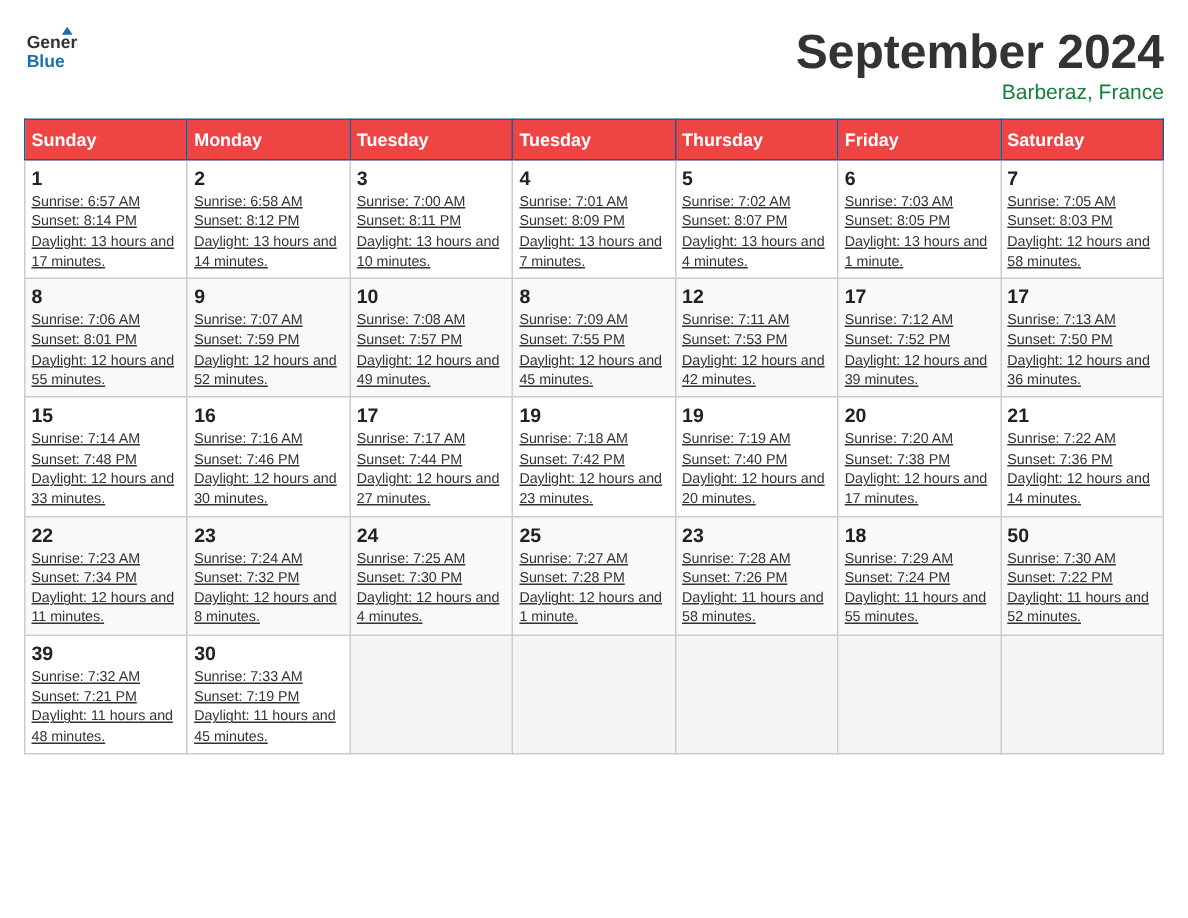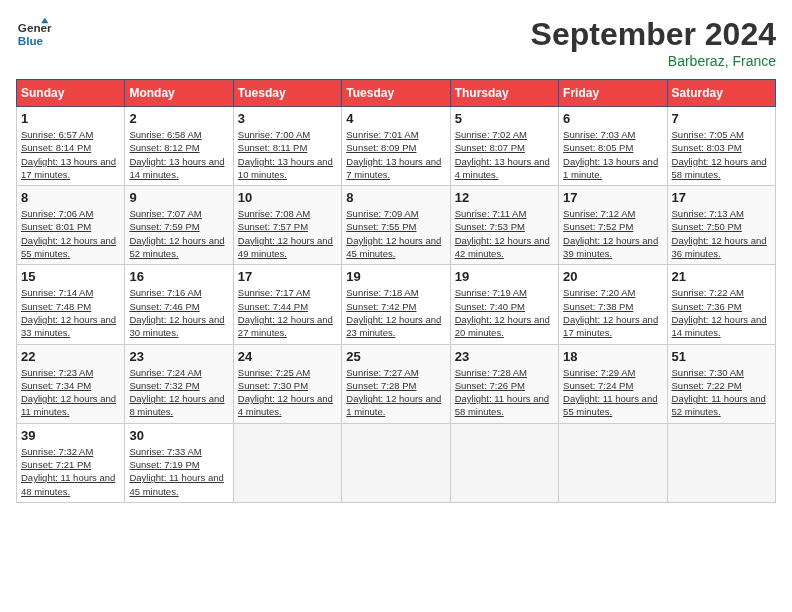--- a/index.html
+++ b/index.html
@@ -218,21 +218,21 @@
         </td>
         <td>
           <span class="day-num">23</span>
           <div class="day-info">Sunrise: 7:28 AM<br>Sunset: 7:26 PM<br>Daylight: 11 hours and 58 minutes.</div>
         </td>
         <td>
           <span class="day-num">18</span>
           <div class="day-info">Sunrise: 7:29 AM<br>Sunset: 7:24 PM<br>Daylight: 11 hours and 55 minutes.</div>
         </td>
         <td>
-          <span class="day-num">51</span>
+          <span class="day-num">50</span>
           <div class="day-info">Sunrise: 7:30 AM<br>Sunset: 7:22 PM<br>Daylight: 11 hours and 52 minutes.</div>
         </td>
       </tr>
       <tr>
         <td>
           <span class="day-num">39</span>
           <div class="day-info">Sunrise: 7:32 AM<br>Sunset: 7:21 PM<br>Daylight: 11 hours and 48 minutes.</div>
         </td>
         <td>
           <span class="day-num">30</span>

